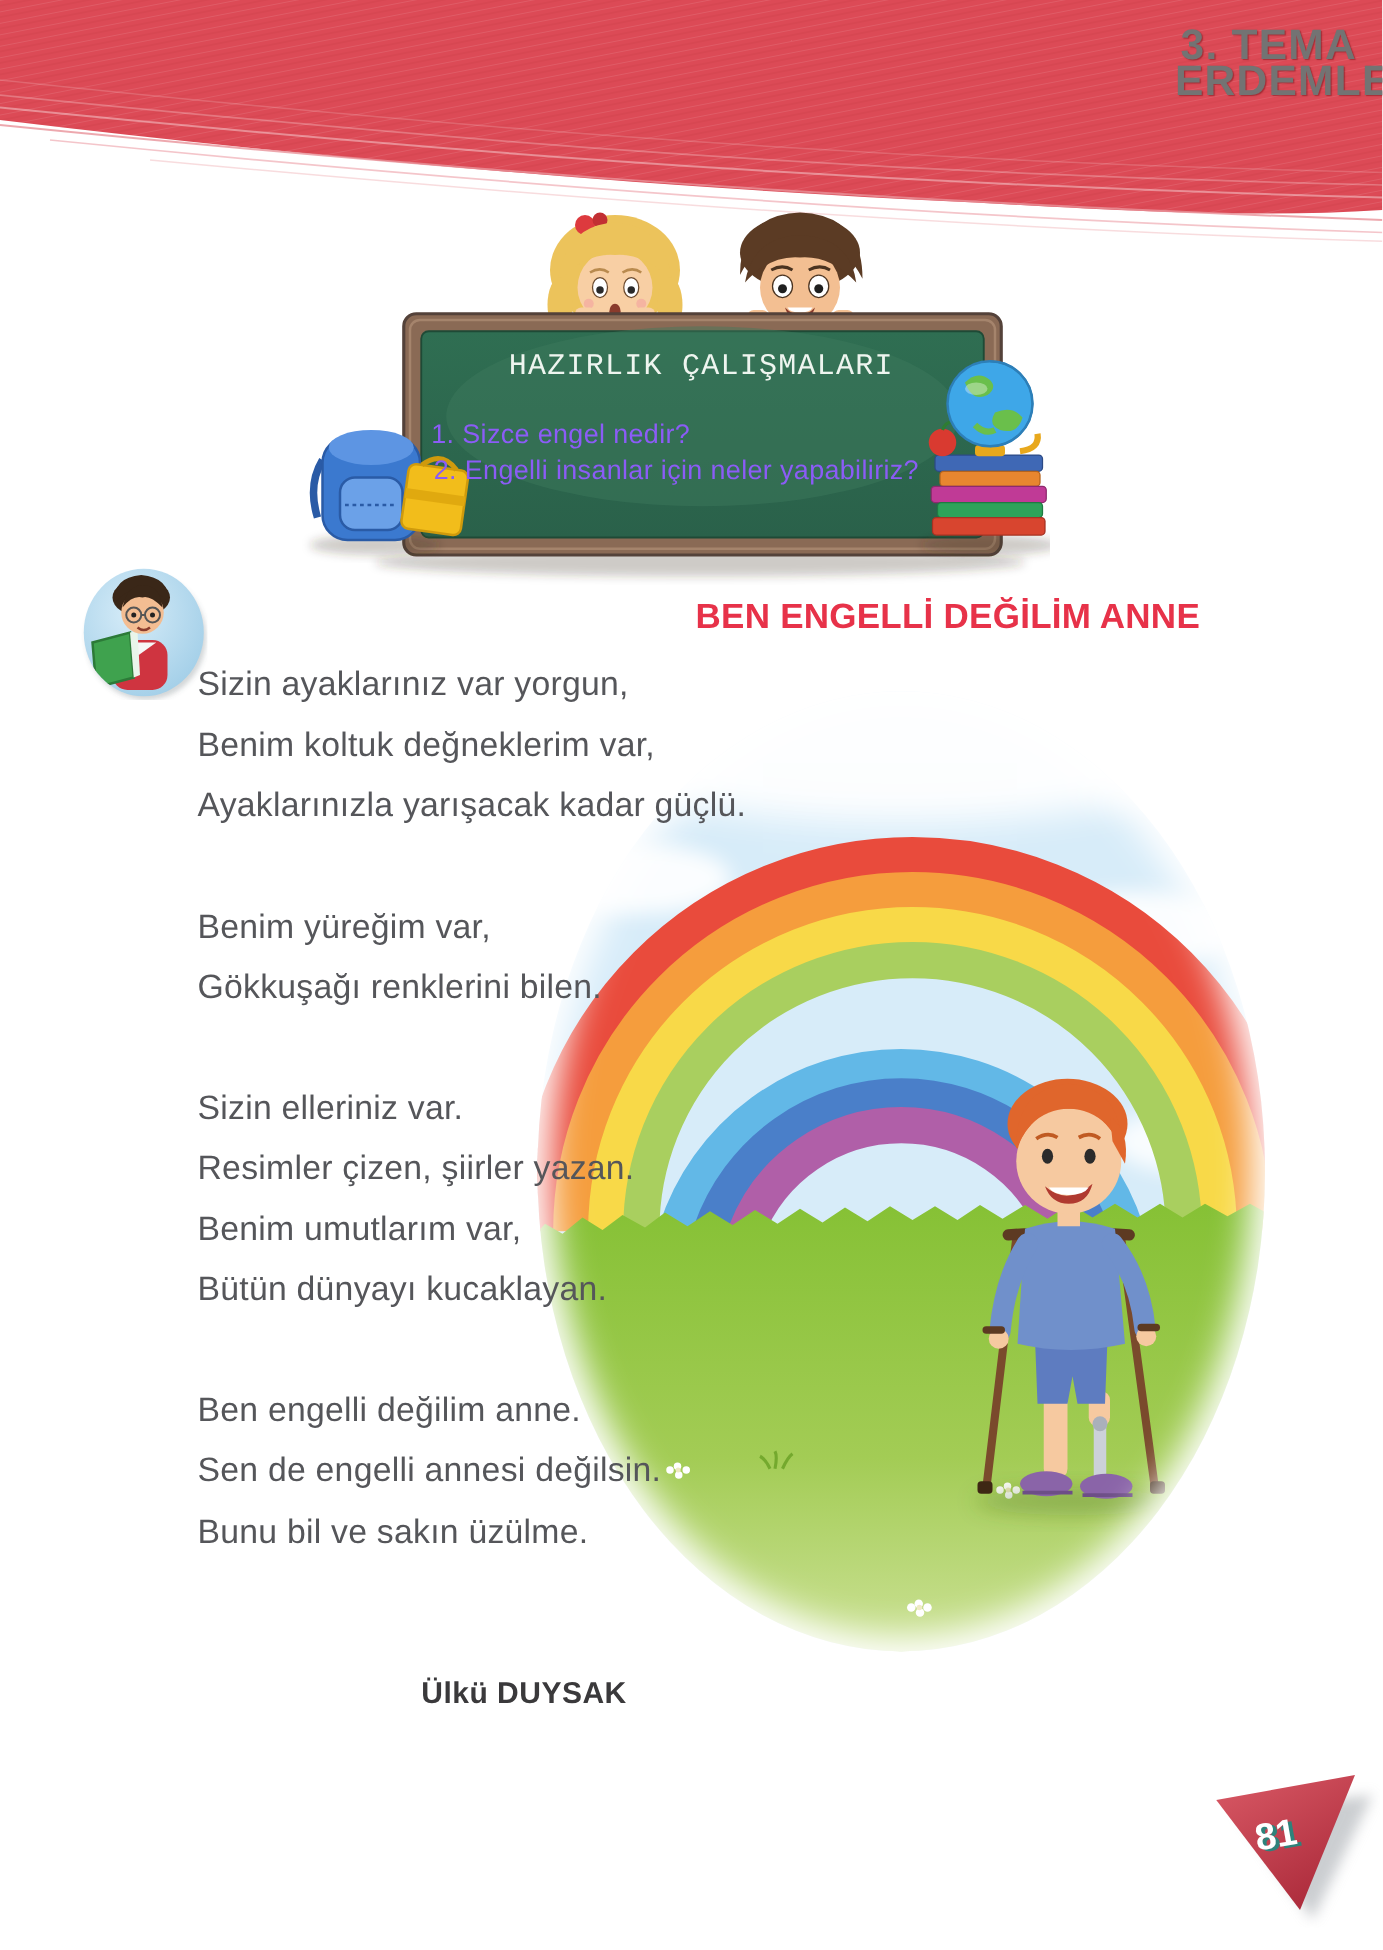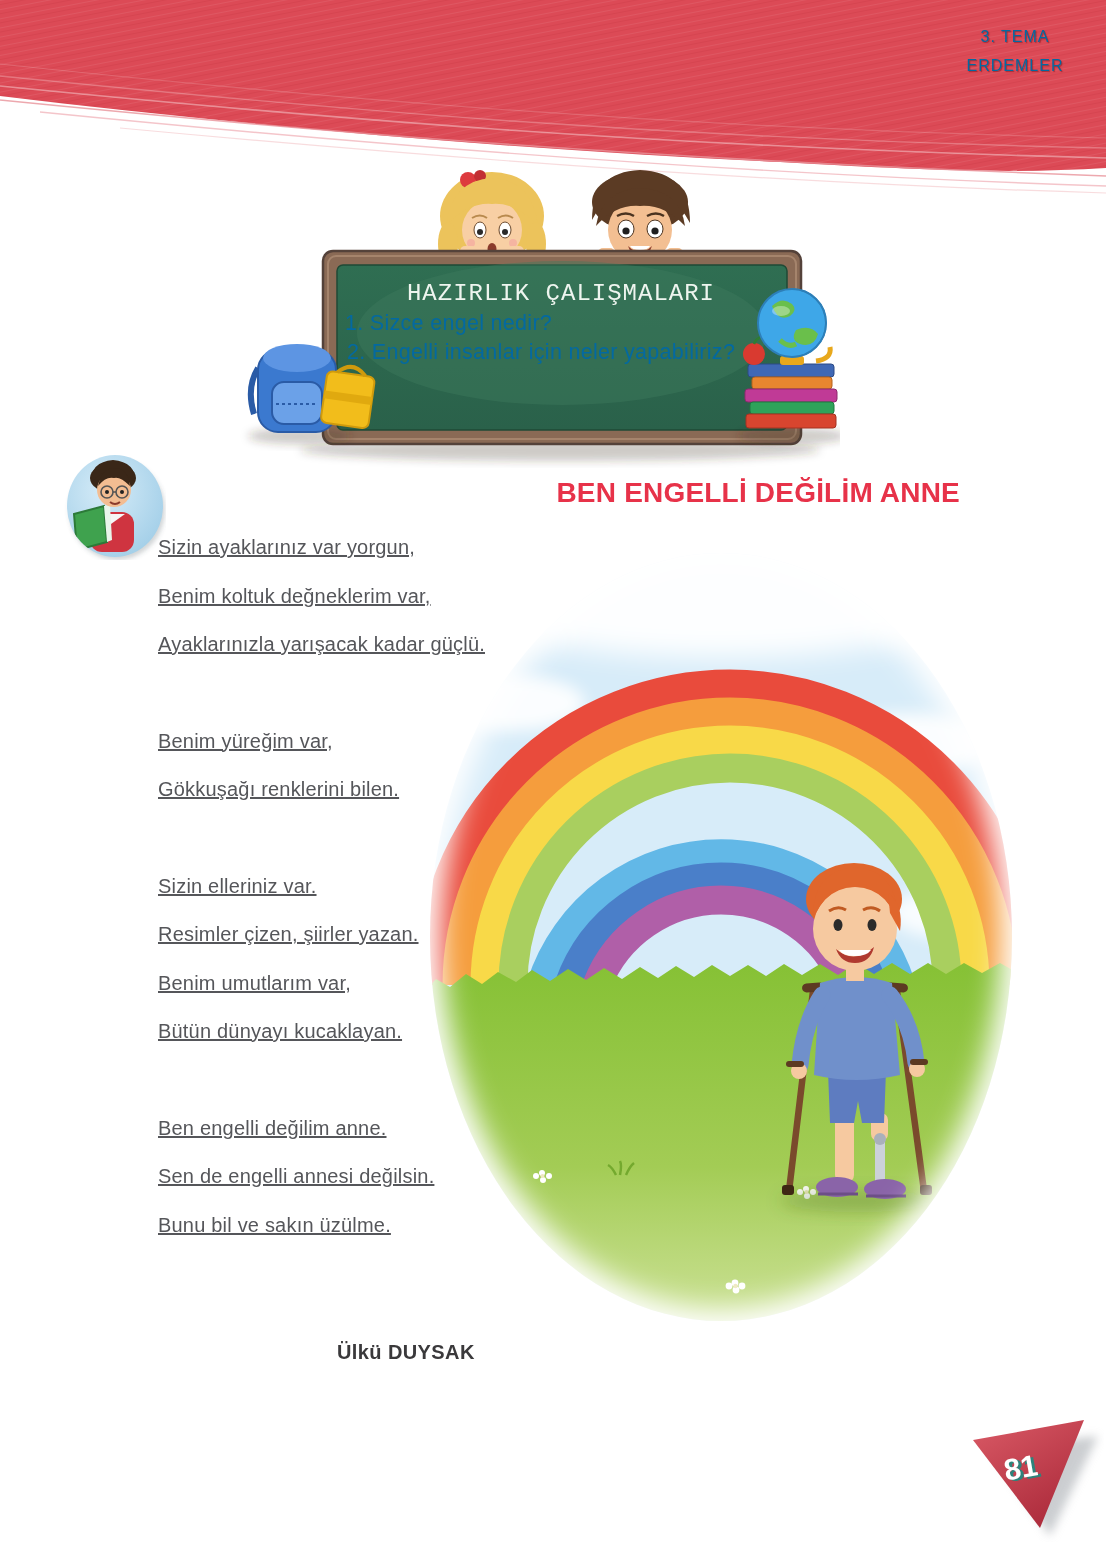--- a/index.html
+++ b/index.html
@@ -3,47 +3,47 @@
 <meta charset="utf-8">
 <style>
   html,body{margin:0;padding:0;background:#ffffff;}
   .page{
     position:relative;width:1106px;height:1560px;background:#ffffff;overflow:hidden;
     font-family:"Liberation Sans",sans-serif;
   }
   
   .theme-badge{
     position:absolute;left:940px;top:22px;width:150px;text-align:center;
-    color:#0369a1;font-weight:normal;font-size:16px;line-height:29px;letter-spacing:1px;
+    color:#737373;font-weight:bold;font-size:34px;line-height:29px;letter-spacing:1px;
     text-shadow:1px 1px 1px rgba(120,20,25,.55);
   }
   
   .board-title{
     position:absolute;left:330px;top:280px;width:462px;text-align:center;
     color:#eef5ef;font-size:24px;letter-spacing:1px;font-weight:normal;font-family:Liberation Mono, monospace;
   }
   .board-item{
-    position:absolute;color:#0369a1;font-size:21.5px;letter-spacing:.3px;white-space:nowrap;
+    position:absolute;color:#8b5cf6;font-size:21.5px;letter-spacing:.3px;white-space:nowrap;margin-top:24px;
   }
   .board-item-1{left:345px;top:311px;}
   .board-item-2{left:347px;top:340px;}
   
   .poem-title{
     position:absolute;left:140px;top:477px;width:820px;text-align:right;
     color:#e73249;font-weight:bold;font-size:28px;letter-spacing:.2px;white-space:nowrap;
   }
   .poem{
     position:absolute;left:158px;top:523px;width:560px;z-index:5;
-    color:#55565a;font-size:20px;line-height:48.5px;letter-spacing:.2px;text-decoration:underline;
+    color:#55565a;font-size:27px;line-height:48.5px;letter-spacing:.2px;
   }
   .stanza{margin:0 0 48px 0;}
   .poem-line{white-space:nowrap;}
   .poem-author{
     position:absolute;left:337px;top:1341px;color:#3a393b;font-weight:bold;
-    font-size:20px;letter-spacing:.4px;z-index:5;white-space:nowrap;
+    font-size:24px;letter-spacing:.4px;z-index:5;white-space:nowrap;
   }
   .illustration{position:absolute;left:430px;top:553px;width:582px;height:768px;z-index:1;}
   .board-wrap{position:absolute;left:240px;top:168px;width:600px;height:300px;}
   .avatar{position:absolute;left:64px;top:452px;width:102px;height:108px;}
   .header-art{position:absolute;left:0;top:0;width:1106px;height:200px;}
   .page-tri{position:absolute;left:948px;top:1406px;width:156px;height:136px;}
   .tri-num{font-family:"Liberation Sans",sans-serif;font-weight:bold;font-size:30px;}
 </style>
 </head>
 <body>

